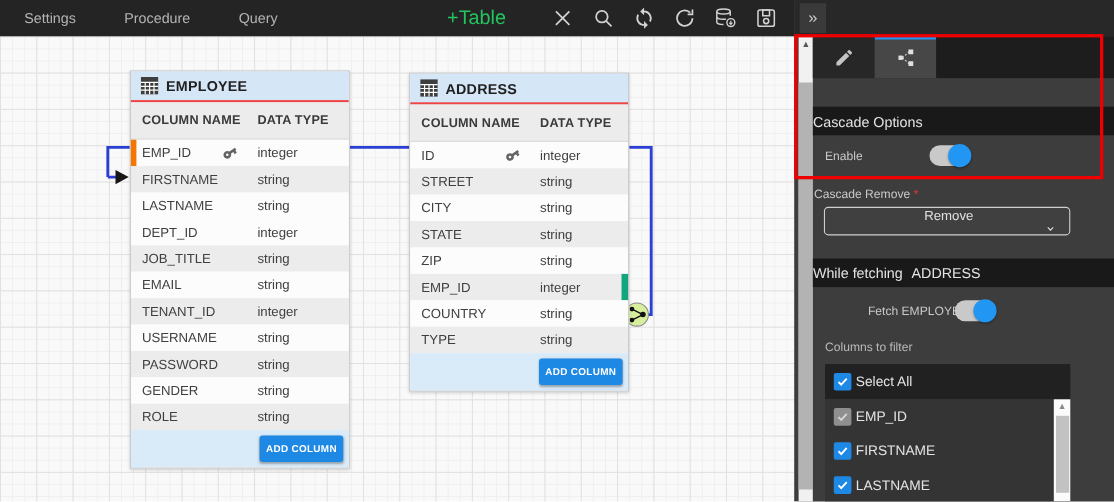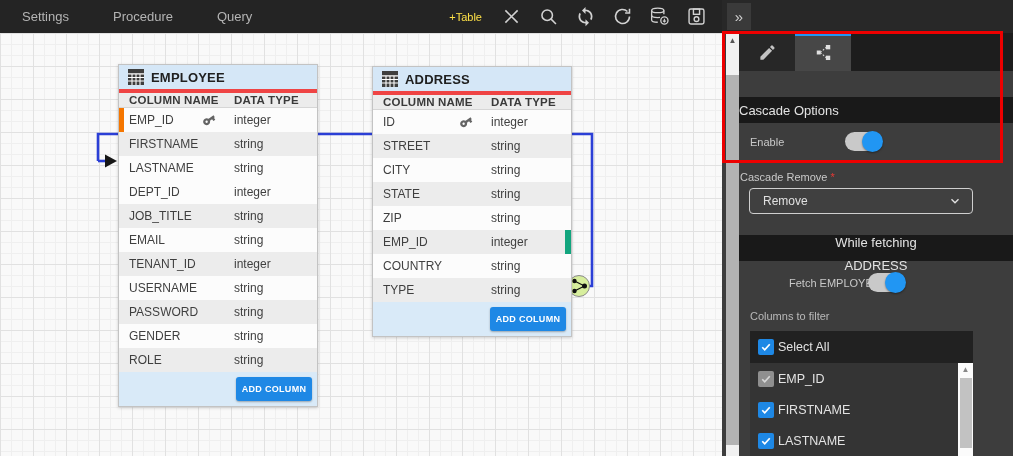--- a/index.html
+++ b/index.html
@@ -6,43 +6,43 @@
   html,body { width:1013px; height:456px; overflow:hidden; background:#fff;
     font-family:"Liberation Sans", sans-serif; }
   #app { position:absolute; inset:0; width:1013px; height:456px; overflow:hidden; }
 
   
   .topbar { position:absolute; left:0; top:0; width:722px; height:33px; background:#242424;
     display:flex; align-items:stretch; z-index:5; }
   .tab { color:#b4b4b4; font-size:13px; padding:0 22px; display:flex; align-items:center; cursor:pointer; }
   .tab.active { background:#3f3f3f; color:#fff; box-shadow:inset 0 3px 0 #2196f3; padding:0 18px; }
   .tb-right { margin-left:auto; display:flex; align-items:center; gap:13px; padding-right:14px; }
-  .add-table { color:#fde047; font-size:11px; margin-right:4px; cursor:pointer; }
+  .add-table { color:#22c55e; font-size:18px; margin-right:26px; cursor:pointer; }
   .tb-icon { width:24px; height:24px; display:flex; align-items:center; justify-content:center; cursor:pointer; }
   .tb-icon svg { width:21px; height:21px; }
 
   
   .canvas { position:absolute; left:0; top:33px; width:727px; height:423px;
     background-color:#f9f9f9;
     background-image:
       linear-gradient(#e1e1e1 1px, transparent 1px),
       linear-gradient(90deg,#e1e1e1 1px, transparent 1px),
       linear-gradient(#efefef 1px, transparent 1px),
       linear-gradient(90deg,#efefef 1px, transparent 1px);
     background-size:33px 33px, 33px 33px, 11px 11px, 11px 11px; }
   .wires { position:absolute; left:0; top:0; width:727px; height:423px; z-index:1; }
 
   
   .entity { position:absolute; z-index:2; border:1px solid #c3c3c3; background:#fff;
     box-shadow:0 1px 3px rgba(0,0,0,.18); font-size:12px; color:#3f3f3f; }
   .ent-header { background:#d5e7f7; height:28px; display:flex; align-items:center; padding-left:9px; gap:7px;
-    border-bottom:4px solid #ef4444; }
+    border-bottom:2px solid #ef4444; }
   .ent-header .tname { font-size:13px; font-weight:bold; color:#202020; letter-spacing:.2px; }
   .ent-header svg { width:16px; height:16px; }
-  .colhead { background:#ececec; height:15px; display:flex; align-items:center; border-bottom:1px solid #d6d6d6;
+  .colhead { background:#ececec; height:34px; display:flex; align-items:center; border-bottom:1px solid #d6d6d6;
     font-size:11.5px; font-weight:bold; color:#3a3a3a; letter-spacing:.2px; }
   .trow { height:24px; display:flex; align-items:center; position:relative; background:#fcfcfc; cursor:pointer; }
   .trow.alt { background:#ececec; }
   .c1 { display:flex; align-items:center; }
   .emp .c1 { width:107px; padding-left:10px; }
   .emp .c2 { padding-left:8px; }
   .adr .c1 { width:110px; padding-left:10px; }
   .adr .c2 { padding-left:8px; }
   .keyicon { margin-left:auto; margin-right:10px; width:14px; height:14px; transform:rotate(-36deg); opacity:.85; }
   .pk-marker { position:absolute; left:0; top:0; width:5px; height:24px; background:#f57600; }
@@ -74,21 +74,21 @@
     font-size:13px; display:flex; align-items:center; gap:8px; }
   .plabel { position:absolute; color:#c9c9c9; font-size:11px; }
   .req { color:#e53935; }
 
   .toggle { position:absolute; width:37px; height:19px; border-radius:10px; background:#c9c9c9; cursor:pointer; }
   .toggle .knob { position:absolute; right:-1px; top:-1px; width:21px; height:21px; border-radius:50%;
     background:#2196f3; box-shadow:0 1px 2px rgba(0,0,0,.4); }
 
   .dropdown { position:absolute; left:10px; top:155px; width:224px; height:26px; border:1px solid #cfcfcf;
     border-radius:4px; background:#404040; color:#e0e0e0; font-size:12px; display:flex; align-items:center;
-    padding:0 10px 0 13px; cursor:pointer; }
+    padding:0 10px 0 13px; cursor:pointer;flex-direction:column; }
   .dropdown svg { margin-left:auto; width:14px; height:14px; }
 
   .checklist { position:absolute; left:11px; top:298px; width:223px; }
   .chkrow { height:31px; background:#343434; display:flex; align-items:center; padding-left:8px; gap:4px; cursor:pointer; }
   .chkrow.head { height:32px; background:#212121; }
   .cb { width:16px; height:16px; border-radius:2px; background:#1e88e5; display:flex; align-items:center;
     justify-content:center; cursor:pointer; flex:0 0 auto; }
   .cb svg { width:12px; height:12px; }
   .cb.disabled { background:#8f8f8f; }
   .chklabel { color:#e3e3e3; font-size:12.5px; }
@@ -368,21 +368,21 @@
       <span class="plabel" style="left:1px; top:138px;">
         <span>Cascade Remove</span> <span class="req">*</span>
       </span>
       <div class="dropdown">
         <span>Remove</span>
         <svg viewBox="0 0 24 24" fill="none" stroke="#e0e0e0" stroke-width="2.4">
             <path d="M6 9l6 6 6-6"></path>
           </svg>
       </div>
 
-      <div class="sect-header" style="top:202px;flex-direction:column;">
+      <div class="sect-header" style="top:202px;">
         <span>While fetching</span>
         <span>ADDRESS</span>
       </div>
 
       <span class="plabel" style="left:6px; top:244px;margin-left:44px;">Fetch EMPLOYEE</span>
       <div class="toggle" style="left:129px; top:240px;">
           <div class="knob"></div>
         </div>
 
       <span class="plabel" style="left:11px; top:277px; color:#b9b9b9;">Columns to filter</span>

